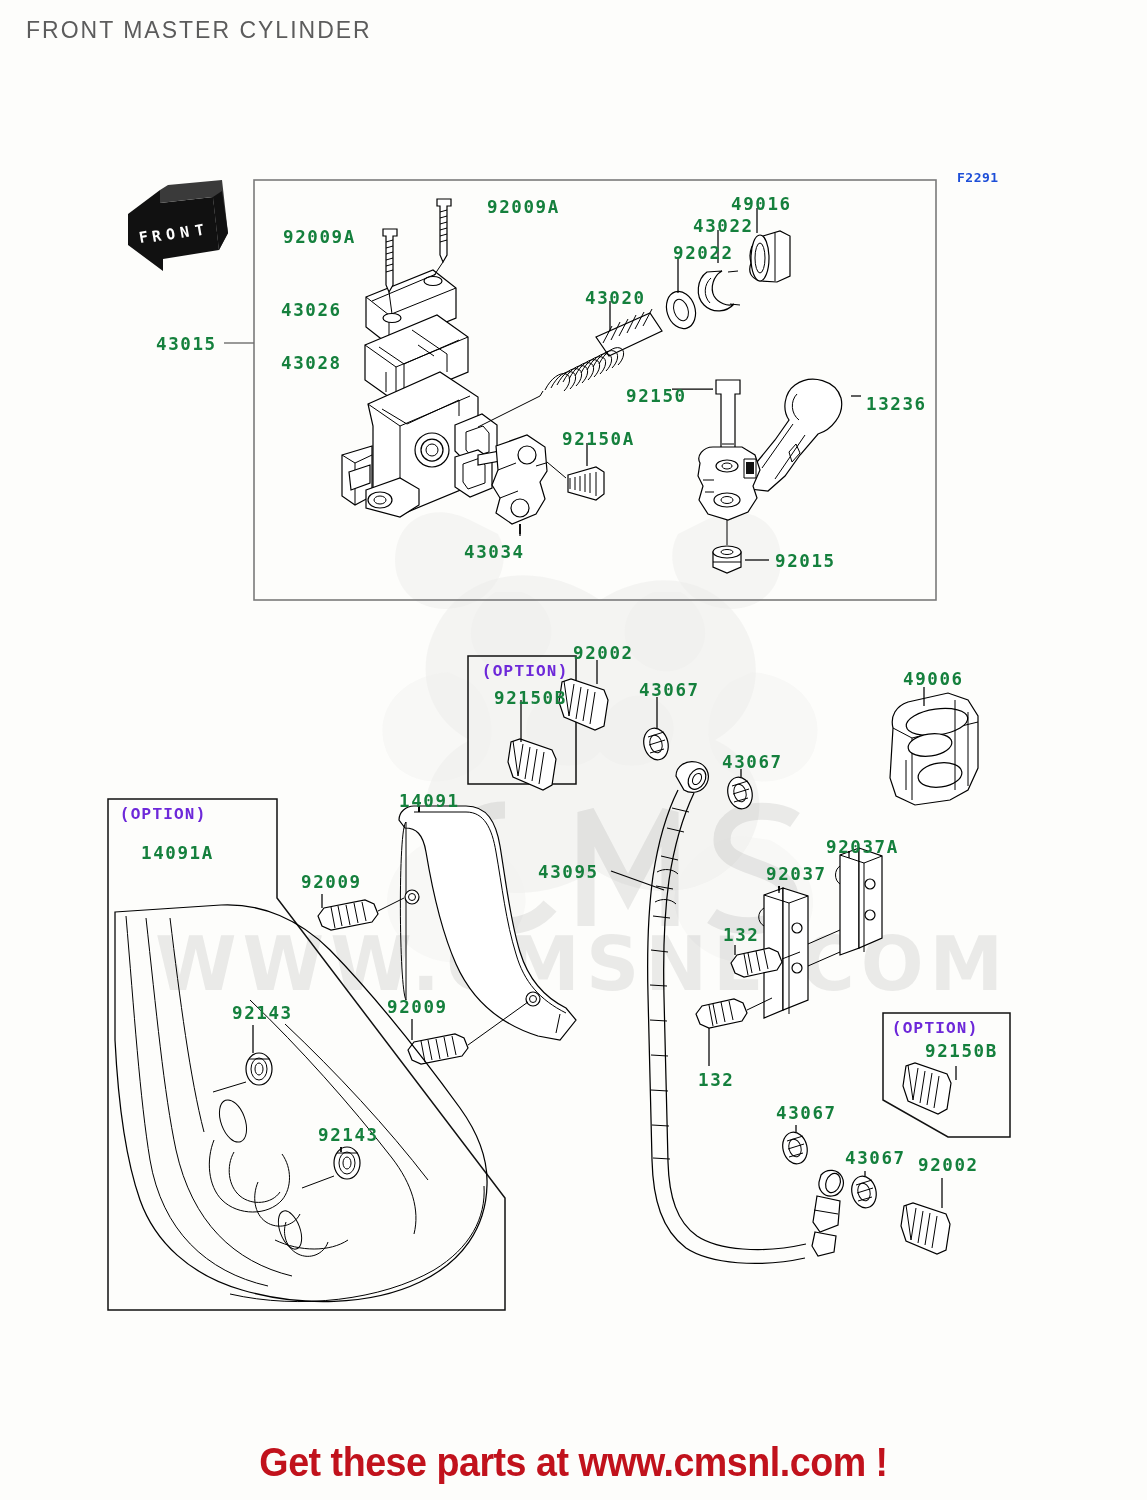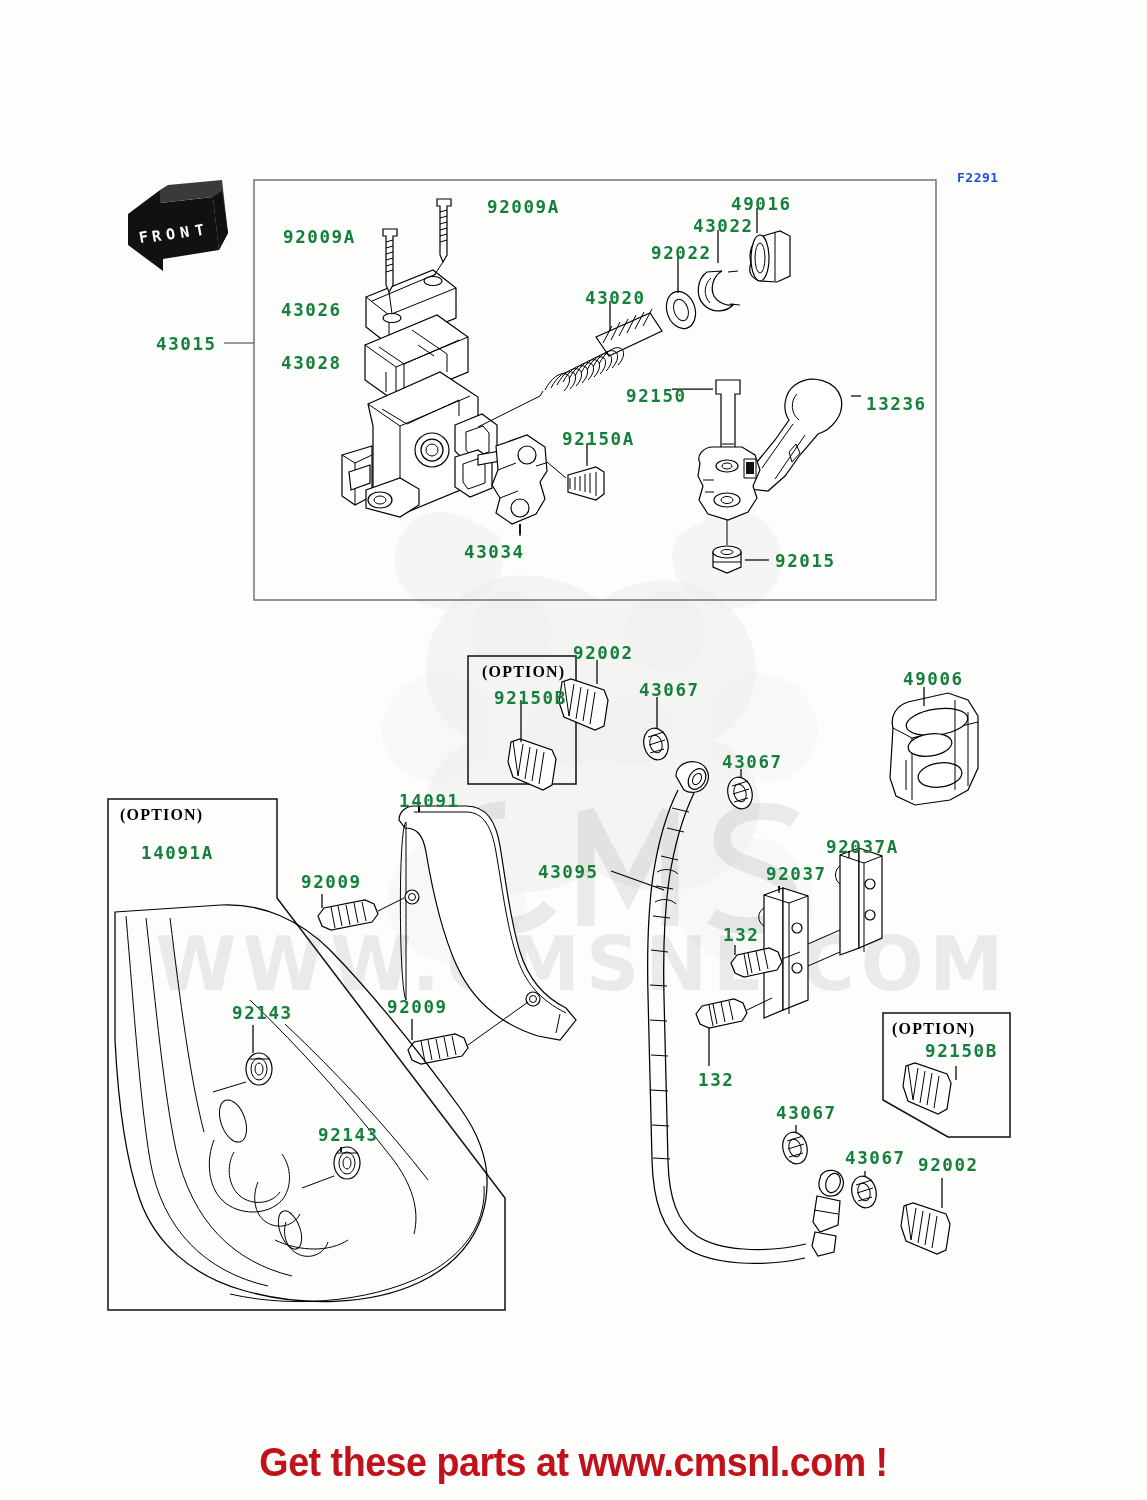--- a/index.html
+++ b/index.html
@@ -60,24 +60,24 @@
     font-family: "DejaVu Sans Mono", monospace;
     font-size: 17.5px;
     font-weight: bold;
     color: #15803d;
     letter-spacing: 1.6px;
     white-space: nowrap;
     line-height: 1;
   }
   .opt-label {
     position: absolute;
-    font-family: Liberation Serif, serif;
+    font-family: Liberation Mono, monospace;
     font-size: 16px;
     font-weight: bold;
-    color: #000000;
+    color: #6d28d9;
     letter-spacing: 1.2px;
     white-space: nowrap;
     line-height: 1;
   }
   svg.layer {
     position: absolute;
     left: 0; top: 0;
     width: 1147px;
     height: 1500px;
     pointer-events: none;
@@ -125,20 +125,21 @@
       <path d="M505 810 C468 810 450 838 450 868 C450 898 468 926 505 926 C525 926 540 918 550 906"></path>
       <path d="M586 926 L586 812 L628 892 L670 812 L670 926"></path>
       <path d="M795 820 C775 806 722 806 722 840 C722 872 790 862 790 898 C790 930 735 932 712 916"></path>
     </g>
 
     <g opacity="0.10" fill="#4a4a4a" font-family="DejaVu Sans, sans-serif" font-size="74" font-weight="bold" letter-spacing="6">
       <text x="155" y="990">WWW.CMSNL.COM</text>
     </g>
   </svg>
 
+  <div id="page-title">FRONT MASTER CYLINDER</div>
   <div id="sheet-code">F2291</div>
   <div id="footer-note">Get these parts at www.cmsnl.com !</div>
 
   <svg class="layer" viewBox="0 0 1147 1500">
 
     <rect class="box" x="254" y="180" width="682" height="420"></rect>
 
     <g>
       <path class="blk" d="M128 214 L160 190 L160 203 L213 197 L219 250 L163 259 L163 271 L128 245 Z" fill="#1b1b1b"></path>
       <path d="M160 190 L168 185 L222 180 L228 233 L219 250 L213 197 L160 203 Z" fill="#3a3a3a"></path>
@@ -656,21 +657,21 @@
 
   <div class="opt-label" style="left:892px; top:1021px;">(OPTION)</div>
   <div class="pn" style="left:925px; top:1043px;">92150B</div>
 
   <div class="pn" style="left:156px; top:336px;">43015</div>
   <div class="pn" style="left:283px; top:229px;">92009A</div>
   <div class="pn" style="left:487px; top:199px;">92009A</div>
   <div class="pn" style="left:281px; top:302px;">43026</div>
   <div class="pn" style="left:281px; top:355px;">43028</div>
   <div class="pn" style="left:585px; top:290px;">43020</div>
-  <div class="pn" style="left:651px; top:245px;">92022</div>
+  <div class="pn" style="left:673px; top:245px;">92022</div>
   <div class="pn" style="left:693px; top:218px;">43022</div>
   <div class="pn" style="left:731px; top:196px;">49016</div>
   <div class="pn" style="left:626px; top:388px;">92150</div>
   <div class="pn" style="left:866px; top:396px;">13236</div>
   <div class="pn" style="left:562px; top:431px;">92150A</div>
   <div class="pn" style="left:464px; top:544px;">43034</div>
   <div class="pn" style="left:775px; top:553px;">92015</div>
   <div class="pn" style="left:573px; top:645px;">92002</div>
   <div class="pn" style="left:639px; top:682px;">43067</div>
   <div class="pn" style="left:722px; top:754px;">43067</div>

